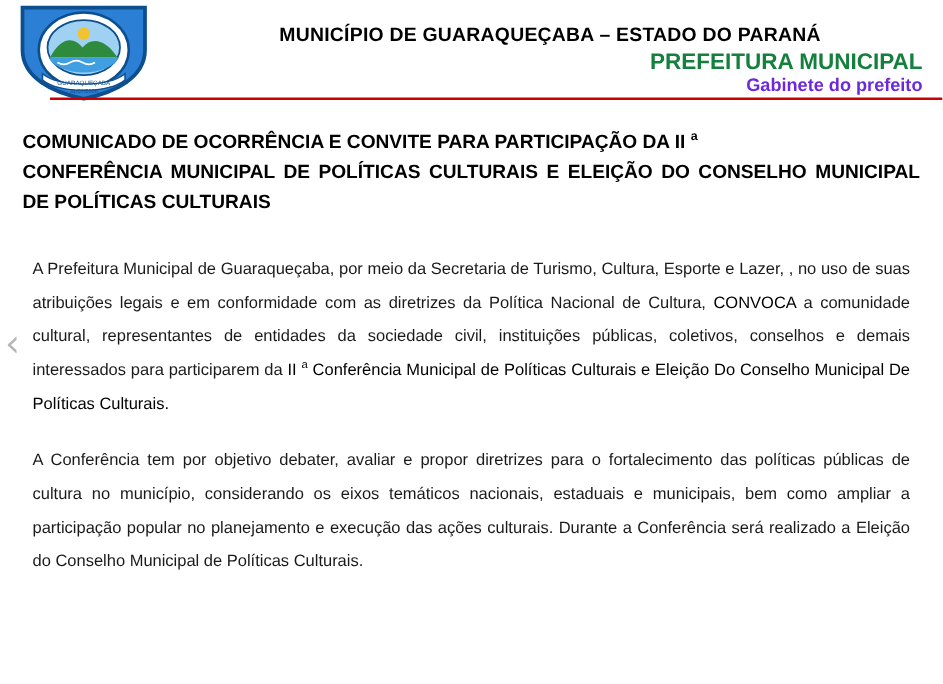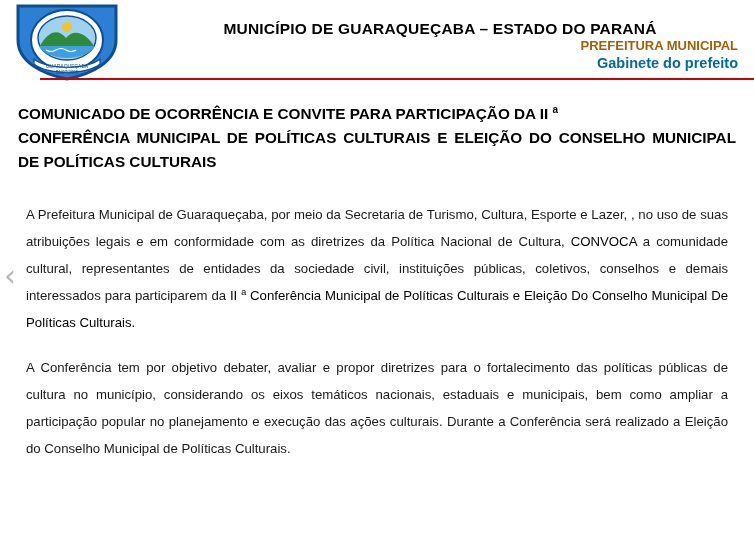--- a/index.html
+++ b/index.html
@@ -40,31 +40,31 @@
   }
   .header-line1 {
     font-size: 15.5px;
     font-weight: bold;
     letter-spacing: 0.2px;
     color: #000000;
     line-height: 1.15;
     text-align: center;
   }
   .header-line2 {
-    font-size: 13px;
+    font-size: 18px;
     font-weight: bold;
-    color: #a16207;
+    color: #15803d;
     line-height: 1.25;
     text-align: right;
     padding-right: 2px;
   }
   .header-line3 {
     font-size: 14.5px;
     font-weight: bold;
-    color: #0369a1;
+    color: #6d28d9;
     line-height: 1.25;
     text-align: right;
     padding-right: 2px;
   }
   .header-rule {
     position: absolute;
     left: 40px;
     right: 0px;
     top: 78px;
     height: 2px;

